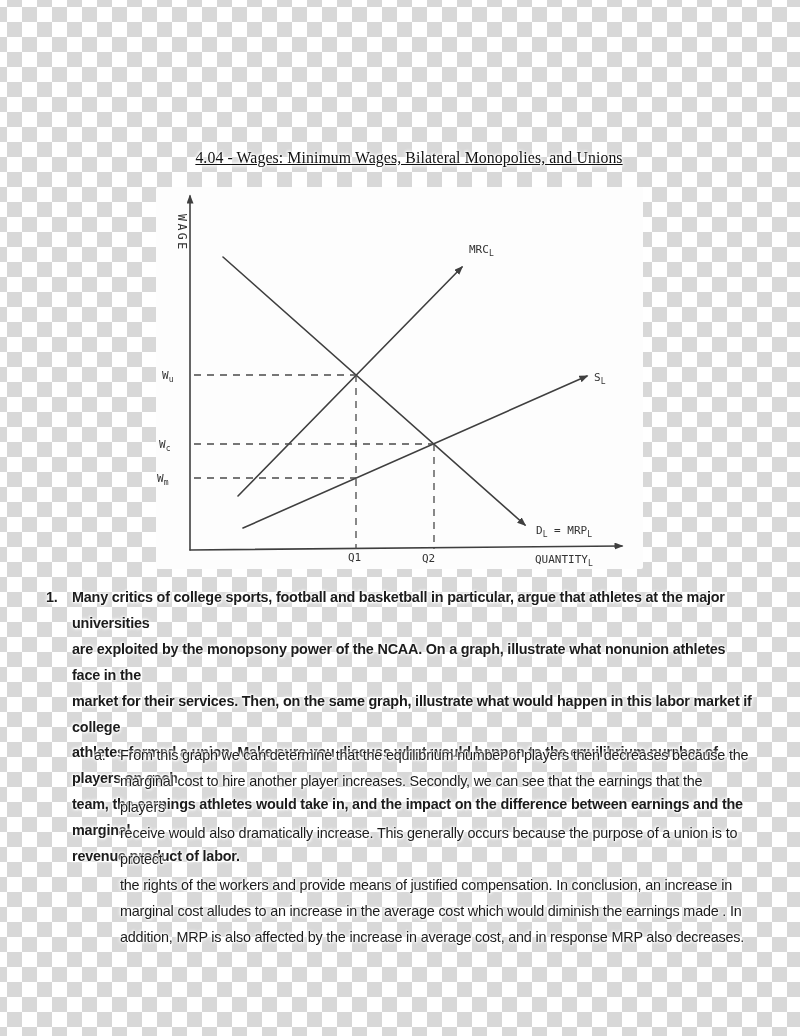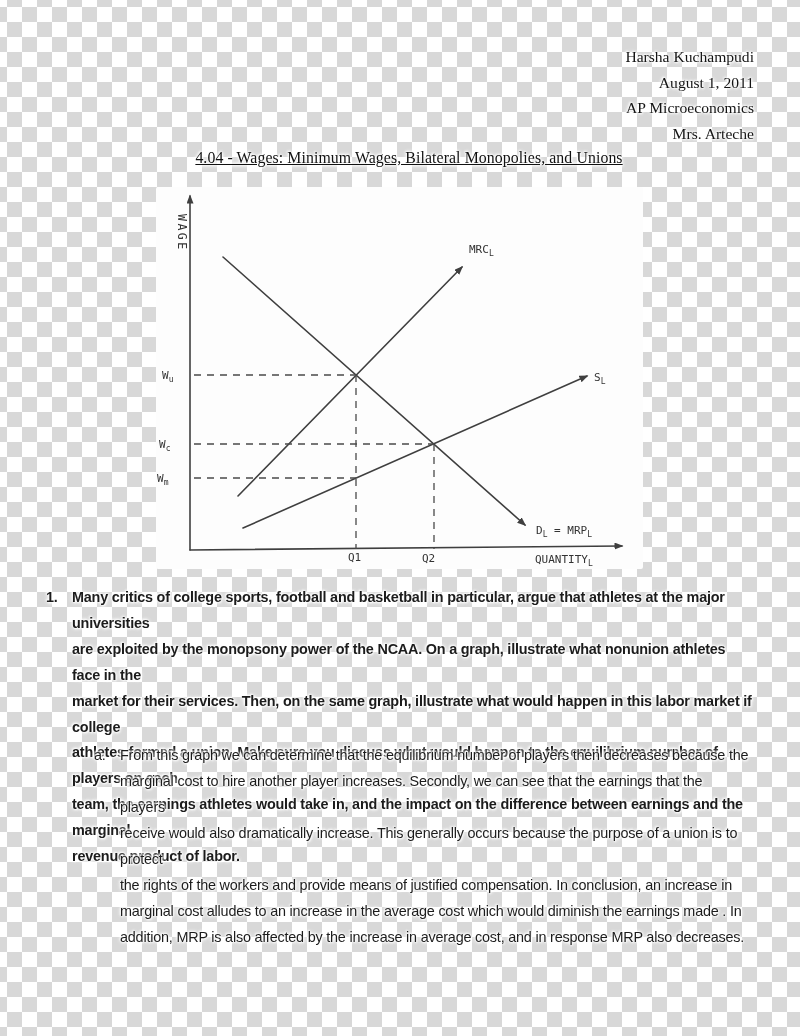--- a/index.html
+++ b/index.html
@@ -49,26 +49,20 @@
   .q-item .num{flex:0 0 26px;}
   .q-item .txt{flex:1;white-space:pre-line;}
   .q-main{left:46px;top:585px;width:708px;font-weight:700;}
   .q-sub{left:94px;top:742px;width:656px;font-weight:400;line-height:26px;}
 </style>
 </head>
 <body>
 
 <div class="page">
 
-  <div class="doc-header halo">
-    <div>Harsha Kuchampudi</div>
-    <div>August 1, 2011</div>
-    <div>AP Microeconomics</div>
-    <div>Mrs. Arteche</div>
-  </div>
 
   <div class="doc-title halo">4.04 - Wages: Minimum Wages, Bilateral Monopolies, and Unions</div>
 
   <div class="scan">
     <svg id="graph-svg" viewBox="0 0 487 382" xmlns="http://www.w3.org/2000/svg">
       <defs>
         <marker id="arrow" markerUnits="userSpaceOnUse" markerWidth="10" markerHeight="8" refX="7.5" refY="3.5" orient="auto">
           <path d="M0,0 L9,3.5 L0,7 Z" fill="#3f3f3f"></path>
         </marker>
       </defs>

